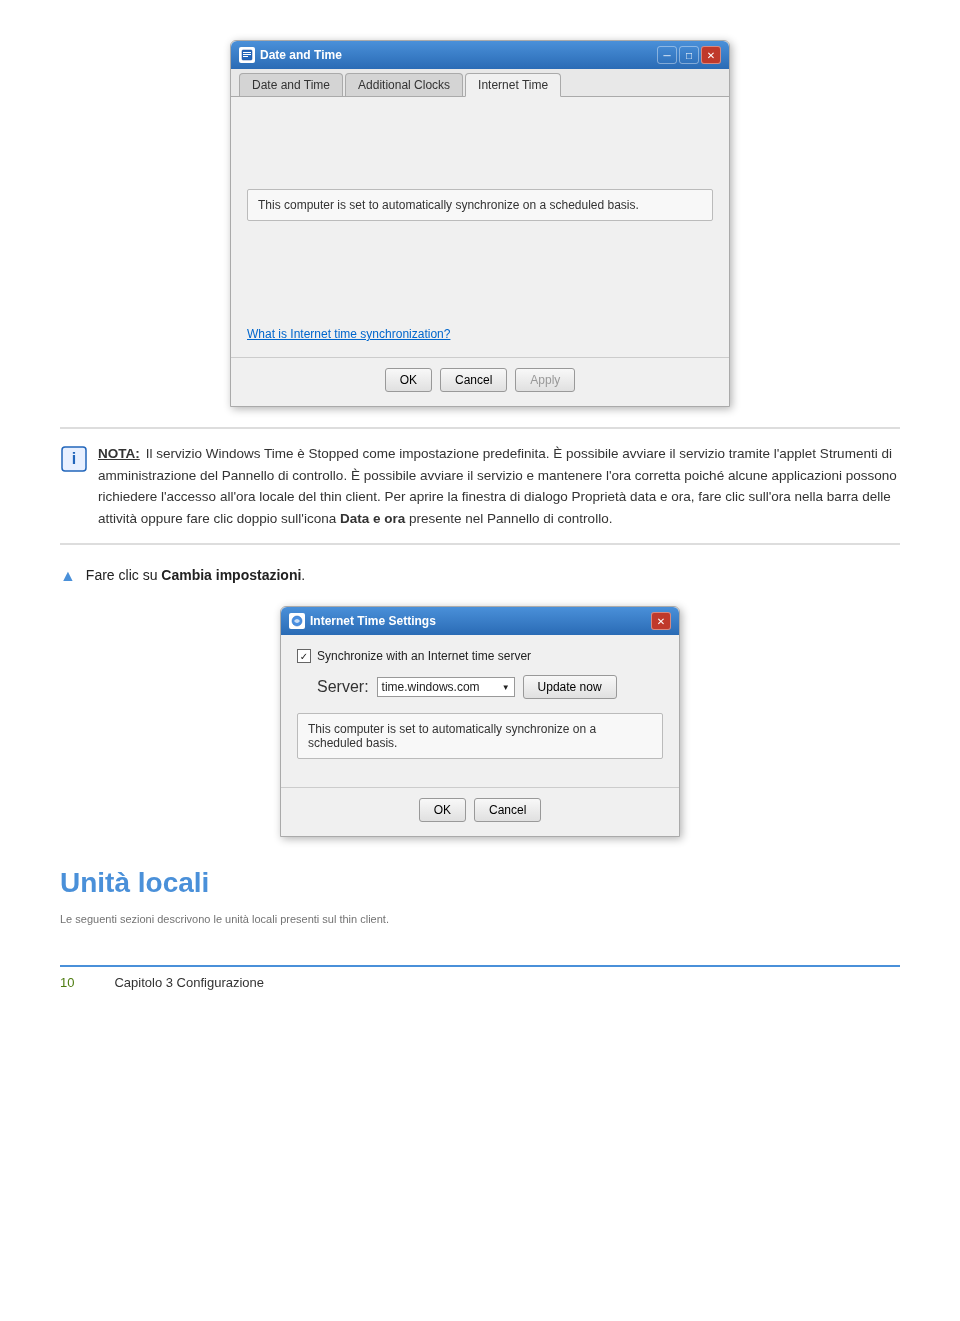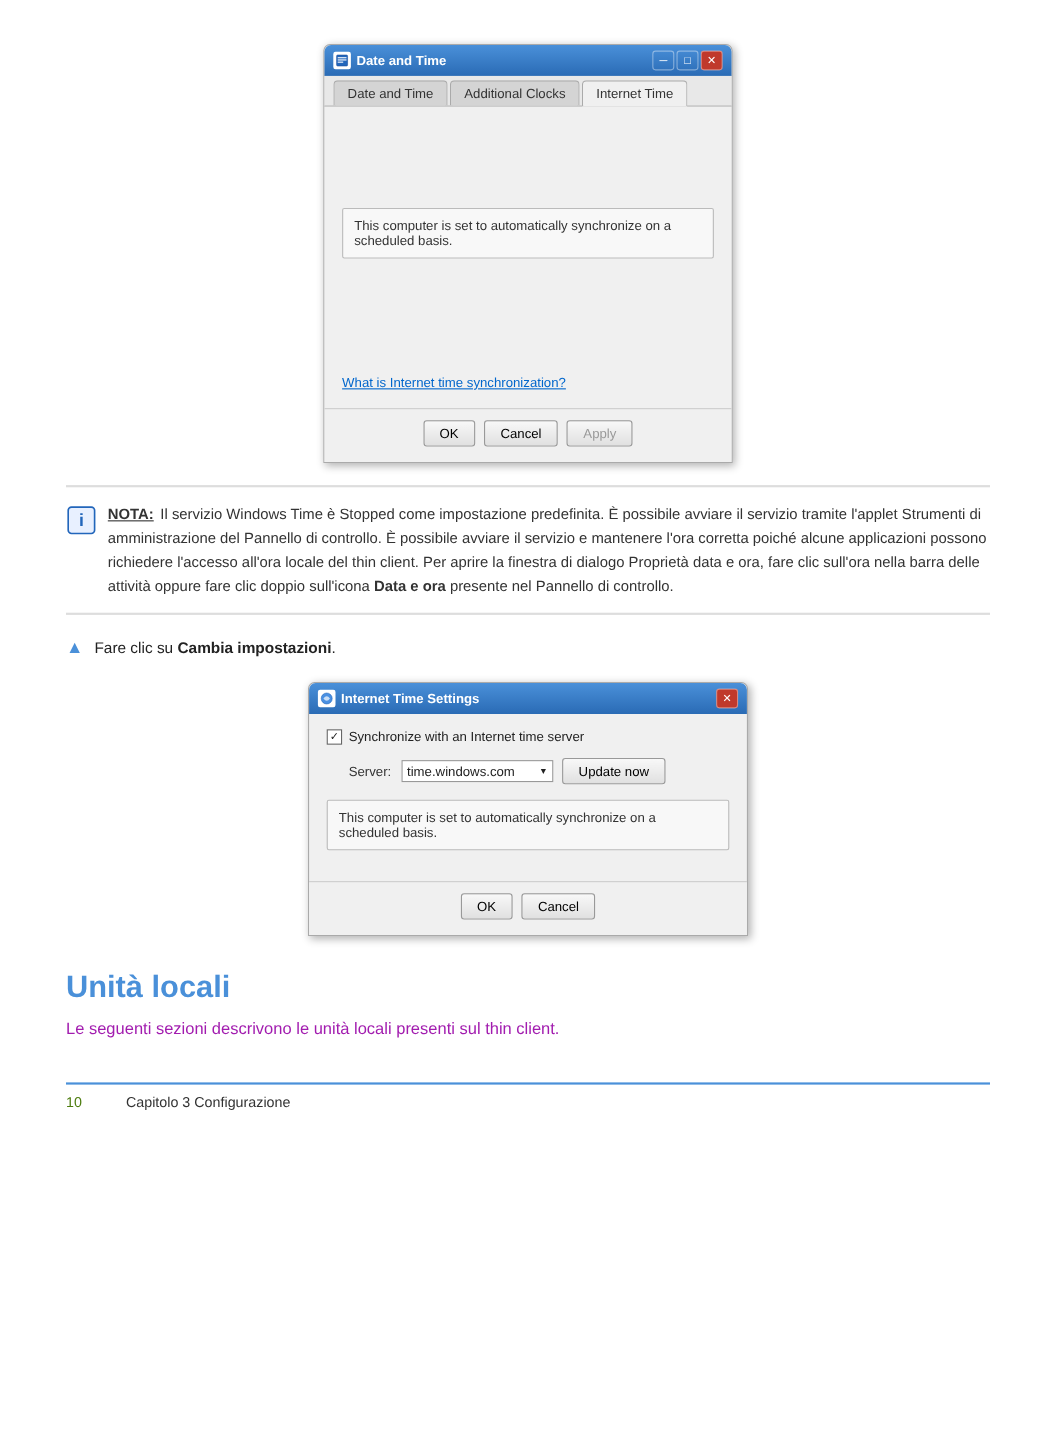--- a/index.html
+++ b/index.html
@@ -15,21 +15,21 @@
 
     .page-content {
       padding: 20px 60px 40px 60px;
     }
 
     
     .win-dialog {
       border: 1px solid #aaa;
       border-radius: 6px 6px 0 0;
       background: #f0f0f0;
-      width: 372px;
+      width: 500px;
       box-shadow: 2px 2px 8px rgba(0,0,0,0.3);
       margin: 4px auto;
       font-family: 'Segoe UI', Arial, sans-serif;
       font-size: 12px;
     }
 
     .win-titlebar {
       background: linear-gradient(to bottom, #4a90d9, #2a6bb5);
       color: white;
       padding: 5px 8px;
@@ -228,22 +228,22 @@
     
     .section-heading {
       font-size: 28px;
       color: #4a90d9;
       font-weight: bold;
       margin: 30px 0 10px 0;
       padding-bottom: 4px;
     }
 
     .section-desc {
-      font-size: 15px;
-      color: #a21caf;
+      font-size: 11px;
+      color: #737373;
       margin-bottom: 20px;
       margin-left: 0;
     }
 
     
     .page-footer {
       position: relative;
       border-top: 2px solid #4a90d9;
       margin-top: 40px;
       padding-top: 8px;
@@ -300,21 +300,21 @@
     .inet-server-row {
       display: flex;
       align-items: center;
       gap: 8px;
       margin-bottom: 14px;
       font-size: 12px;
       margin-left: 20px;
     }
 
     .inet-server-label {
-      font-size: 12px;
+      font-size: 16px;
       color: #333;
       min-width: 40px;
     }
 
     .inet-server-dropdown {
       border: 1px solid #999;
       background: #fff;
       padding: 2px 4px;
       font-size: 12px;
       width: 138px;

